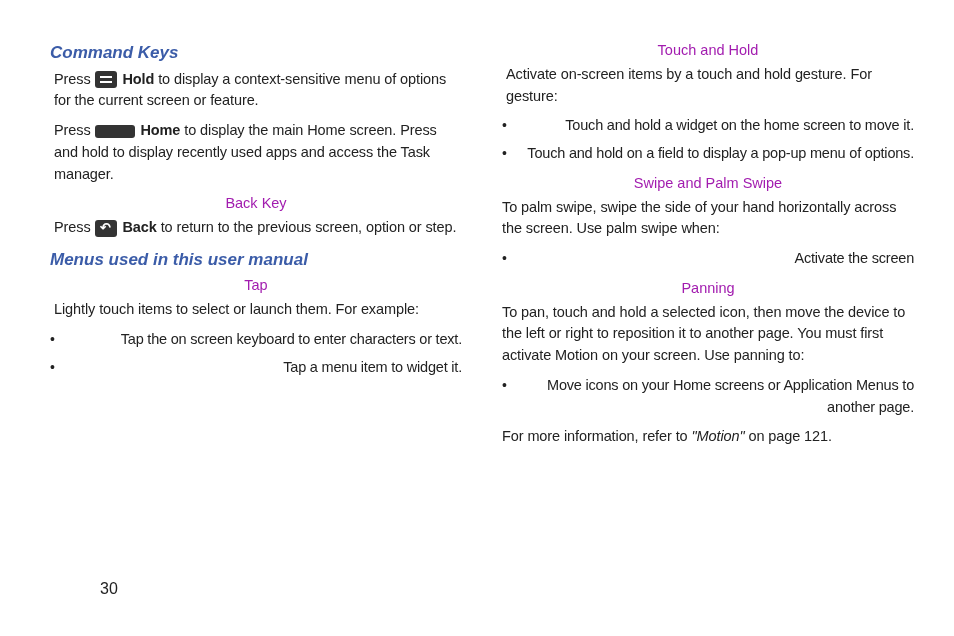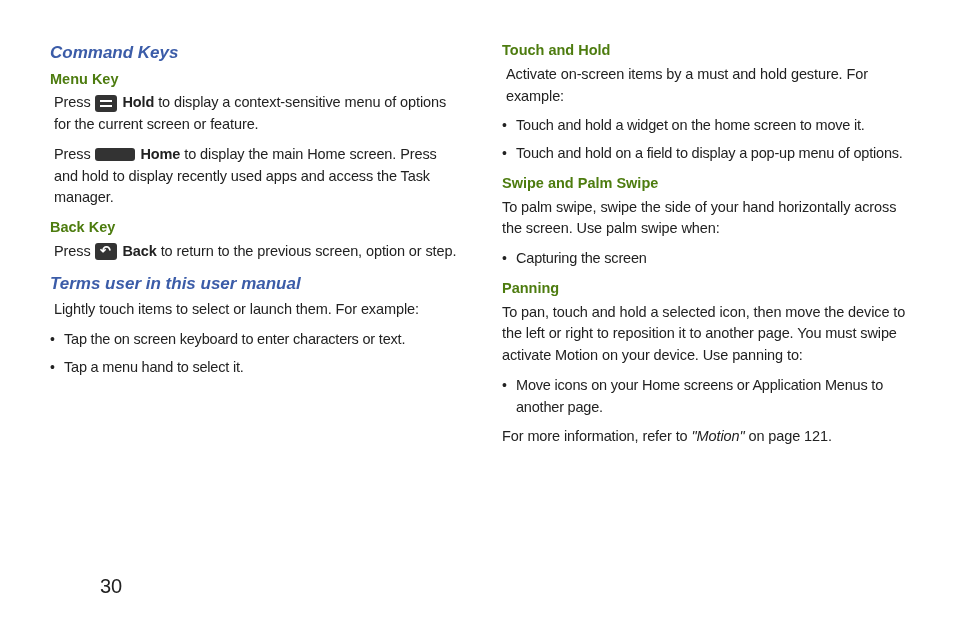--- a/index.html
+++ b/index.html
@@ -26,24 +26,25 @@
       flex: 1;
     }
     .section-heading {
       color: #3b5ca8;
       font-style: italic;
       font-weight: bold;
       font-size: 17px;
       margin-bottom: 3px;
     }
     .sub-heading {
-      color: #4d7c0f;
-      font-weight: bold;
+      color: #a21caf;
+      font-weight: normal;
       font-size: 14.5px;
       margin-bottom: 2px;
+      text-align: center;
     }
     .body-text {
       margin-bottom: 8px;
       padding-left: 4px;
       letter-spacing: -0.1px;
     }
     .body-text-nopad {
       margin-bottom: 8px;
       letter-spacing: -0.1px;
     }
@@ -52,20 +53,21 @@
     }
     .bullet-list {
       list-style: none;
       margin-bottom: 8px;
     }
     .bullet-list li {
       position: relative;
       padding-left: 14px;
       margin-bottom: 6px;
       letter-spacing: -0.2px;
+      text-align: right;
     }
     .bullet-list li::before {
       content: "•";
       position: absolute;
       left: 0;
       top: 0;
       font-size: 14px;
     }
     .icon {
       display: inline-block;
@@ -110,76 +112,76 @@
       top: -2px;
       text-align: center;
       color: #fff;
       font-size: 13px;
       font-weight: bold;
     }
     .page-number {
       position: absolute;
       bottom: 35px;
       left: 100px;
-      font-size: 20px;
+      font-size: 16px;
     }
     .italic {
       font-style: italic;
     }
   </style>
 </head>
 <body>
 
 <div class="columns">
 
   <div class="col">
 
     <div class="section-heading">Command Keys</div>
 
-    <div class="sub-heading">Menu Key</div>
     <div class="body-text">
       <span>Press </span><span class="icon icon-menu"></span><span class="bold"> Hold</span><span> to display a context-sensitive menu of options for the current screen or feature.</span>
     </div>
 
     <div class="body-text">
       <span>Press </span><span class="icon icon-home"></span><span class="bold"> Home</span><span> to display the main Home screen. Press and hold to display recently used apps and access the Task manager.</span>
     </div>
 
     <div class="sub-heading">Back Key</div>
     <div class="body-text">
       <span>Press </span><span class="icon icon-back"></span><span class="bold"> Back</span><span> to return to the previous screen, option or step.</span>
     </div>
 
-    <div class="section-heading">Terms user in this user manual</div>
+    <div class="section-heading">Menus used in this user manual</div>
 
+    <div class="sub-heading">Tap</div>
     <div class="body-text">Lightly touch items to select or launch them. For example:</div>
     <ul class="bullet-list">
       <li>Tap the on screen keyboard to enter characters or text.</li>
-      <li>Tap a menu hand to select it.</li>
+      <li>Tap a menu item to widget it.</li>
     </ul>
 
   </div>
 
   <div class="col">
 
     <div class="sub-heading">Touch and Hold</div>
-    <div class="body-text">Activate on-screen items by a must and hold gesture. For example:</div>
+    <div class="body-text">Activate on-screen items by a touch and hold gesture. For gesture:</div>
     <ul class="bullet-list">
       <li>Touch and hold a widget on the home screen to move it.</li>
       <li>Touch and hold on a field to display a pop-up menu of options.</li>
     </ul>
 
     <div class="sub-heading">Swipe and Palm Swipe</div>
     <div class="body-text-nopad">To palm swipe, swipe the side of your hand horizontally across the screen. Use palm swipe when:</div>
     <ul class="bullet-list">
-      <li>Capturing the screen</li>
+      <li>Activate the screen</li>
     </ul>
 
     <div class="sub-heading">Panning</div>
-    <div class="body-text-nopad">To pan, touch and hold a selected icon, then move the device to the left or right to reposition it to another page. You must swipe activate Motion on your device. Use panning to:</div>
+    <div class="body-text-nopad">To pan, touch and hold a selected icon, then move the device to the left or right to reposition it to another page. You must first activate Motion on your screen. Use panning to:</div>
     <ul class="bullet-list">
       <li>Move icons on your Home screens or Application Menus to another page.</li>
     </ul>
     <div class="body-text-nopad">
       <span>For more information, refer to </span><span class="italic">"Motion"</span><span>  on page 121.</span>
     </div>
 
   </div>
 
 </div>

